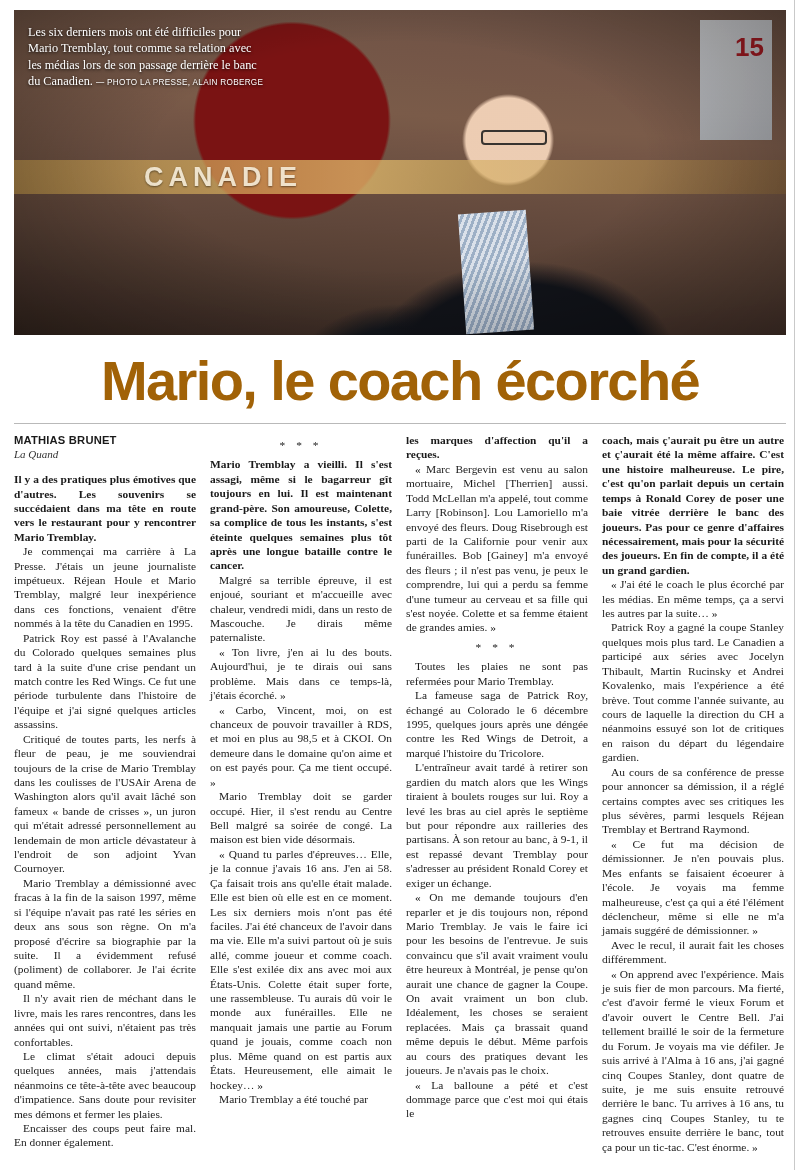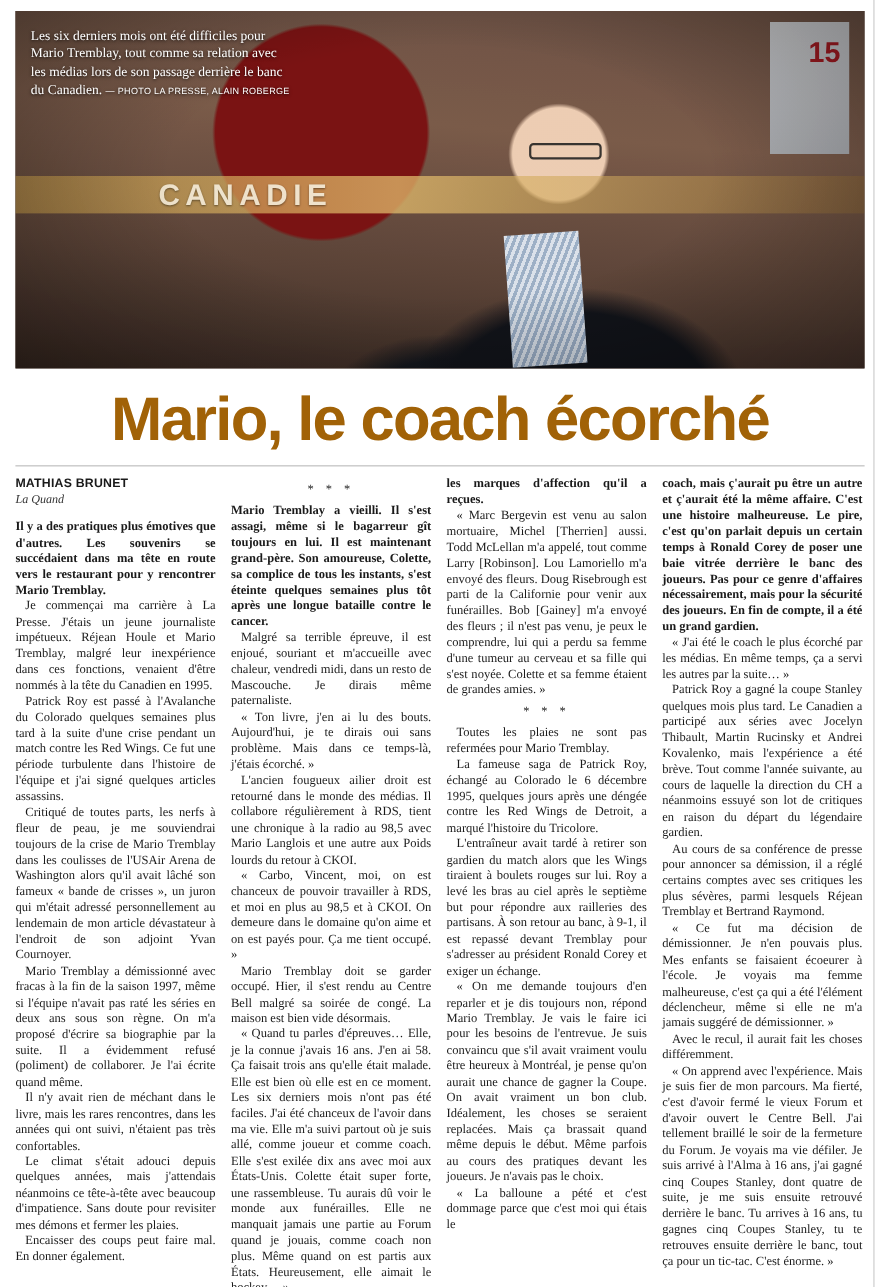--- a/index.html
+++ b/index.html
@@ -239,21 +239,20 @@
           <p>Encaisser des coups peut faire mal. En donner également.</p>
         </div>
     </div>
 
     <div class="col">
       <div class="sep">* * *</div>
       <div>
           <p class="first">Mario Tremblay a vieilli. Il s'est assagi, même si le bagarreur gît toujours en lui. Il est maintenant grand-père. Son amoureuse, Colette, sa complice de tous les instants, s'est éteinte quelques semaines plus tôt après une longue bataille contre le cancer.</p>
           <p>Malgré sa terrible épreuve, il est enjoué, souriant et m'accueille avec chaleur, vendredi midi, dans un resto de Mascouche. Je dirais même paternaliste.</p>
           <p>« Ton livre, j'en ai lu des bouts. Aujourd'hui, je te dirais oui sans problème. Mais dans ce temps-là, j'étais écorché. »</p>
-          <p>L'ancien fougueux ailier droit est retourné dans le monde des médias. Il collabore régulièrement à RDS, tient une chronique à la radio au 98,5 avec Mario Langlois et une autre aux Poids lourds du retour à CKOI.</p>
           <p>« Carbo, Vincent, moi, on est chanceux de pouvoir travailler à RDS, et moi en plus au 98,5 et à CKOI. On demeure dans le domaine qu'on aime et on est payés pour. Ça me tient occupé. »</p>
           <p>Mario Tremblay doit se garder occupé. Hier, il s'est rendu au Centre Bell malgré sa soirée de congé. La maison est bien vide désormais.</p>
           <p>« Quand tu parles d'épreuves… Elle, je la connue j'avais 16 ans. J'en ai 58. Ça faisait trois ans qu'elle était malade. Elle est bien où elle est en ce moment. Les six derniers mois n'ont pas été faciles. J'ai été chanceux de l'avoir dans ma vie. Elle m'a suivi partout où je suis allé, comme joueur et comme coach. Elle s'est exilée dix ans avec moi aux États-Unis. Colette était super forte, une rassembleuse. Tu aurais dû voir le monde aux funérailles. Elle ne manquait jamais une partie au Forum quand je jouais, comme coach non plus. Même quand on est partis aux États. Heureusement, elle aimait le hockey… »</p>
           <p>Mario Tremblay a été touché par</p>
         </div>
     </div>
 
     <div class="col">
       <div>
           <p class="first">les marques d'affection qu'il a reçues.</p>

